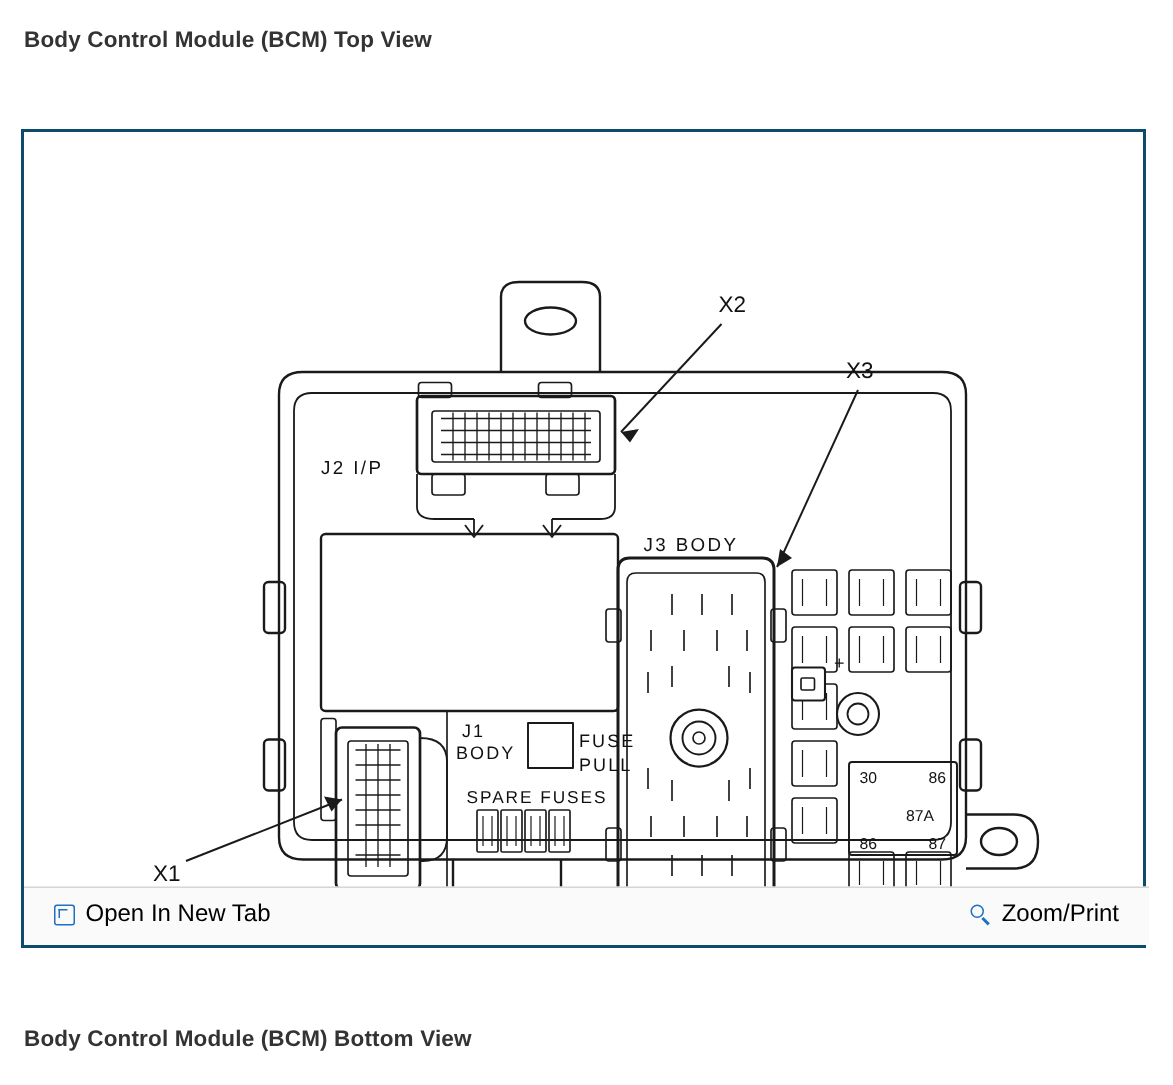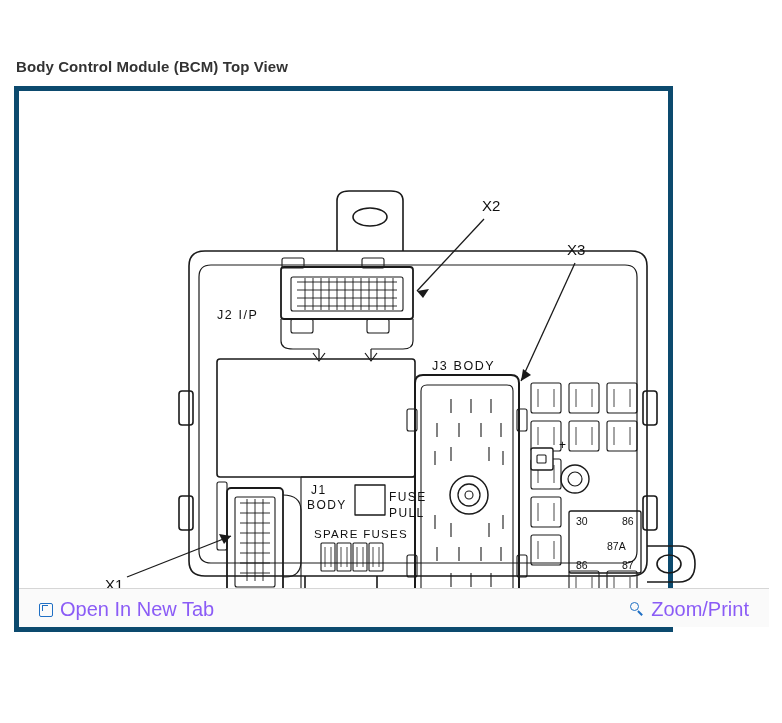--- a/index.html
+++ b/index.html
@@ -16,31 +16,31 @@
     overflow: hidden;
   }
   .section-title {
     position: absolute;
     left: 16px;
     font-size: 15px;
     font-weight: bold;
     color: #333333;
     letter-spacing: 0.1px;
   }
-  #title-top { top: 18px; margin-top: 40px; }
+  #title-top { top: 18px; }
   #title-bottom { top: 684px; }
 
   .figure-card {
     position: absolute;
     left: 14px;
     top: 86px;
-    width: 659px;
+    width: 750px;
     height: 546px;
     background: #ffffff;
-    border: 5px solid #0c4a6e;
+    border: 2px solid #0c4a6e;
     box-sizing: border-box;
   }
   .figure-canvas {
     position: absolute;
     left: 0;
     top: 0;
     width: 750px;
     height: 506px;
     overflow: hidden;
   }
@@ -66,22 +66,22 @@
     position: absolute;
     right: 20px;
     top: 9px;
     display: flex;
     align-items: center;
     gap: 6px;
     cursor: pointer;
     justify-content: space-between;
   }
   .footer-link {
-    color: #8b5cf6;
-    font-size: 20px;
+    color: #000000;
+    font-size: 16px;
   }
   .icon-newtab {
     width: 14px;
     height: 14px;
     border: 1.6px solid #1f6fc4;
     border-radius: 2px;
     position: relative;
     box-sizing: border-box;
   }
   .icon-newtab::after {
@@ -351,14 +351,15 @@
         <span class="icon-newtab"></span>
         <span class="footer-link">Open In New Tab</span>
       </div>
       <div class="footer-right">
         <span class="icon-zoom"></span>
         <span class="footer-link">Zoom/Print</span>
       </div>
     </div>
   </div>
 
+  <div class="section-title" id="title-bottom">Body Control Module (BCM) Bottom View</div>
 
 </div>
 
 </body></html>

